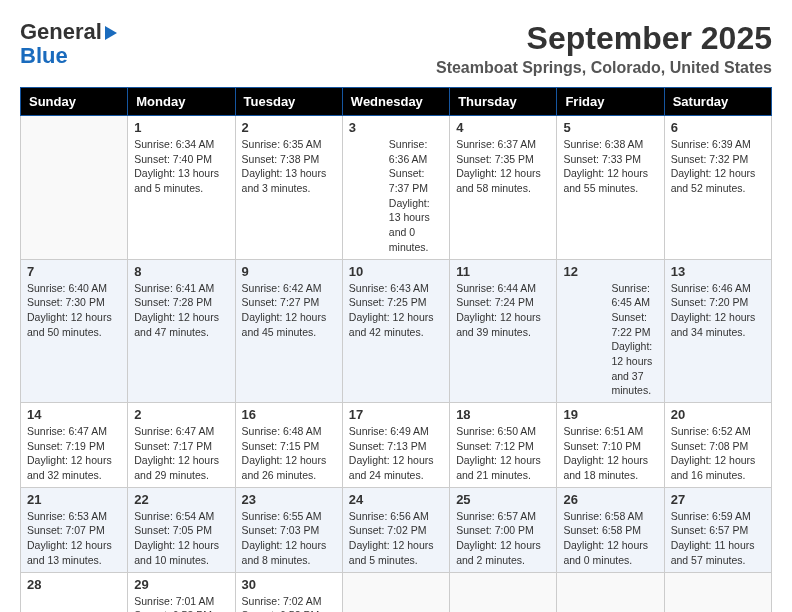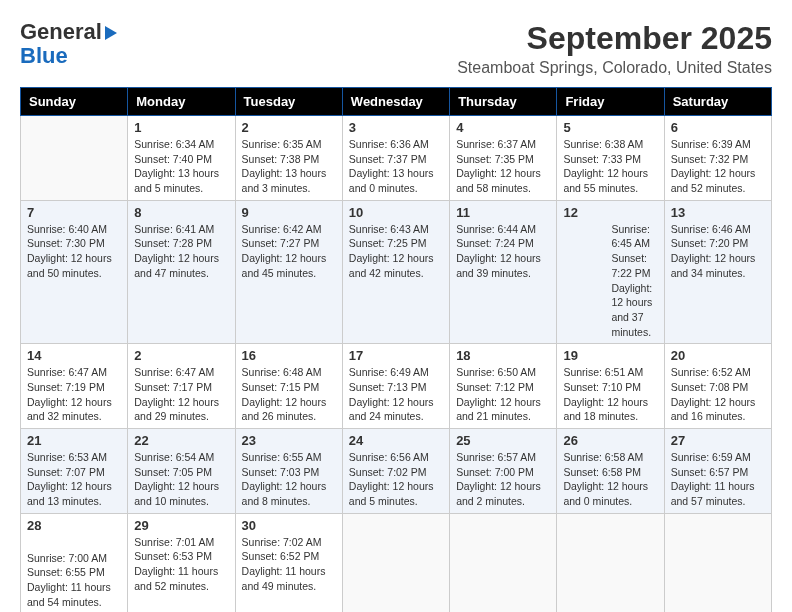--- a/index.html
+++ b/index.html
@@ -28,21 +28,21 @@
     .title-block {
       text-align: right;
     }
     .title-block h1 {
       font-size: 32px;
       font-weight: bold;
       color: #333;
     }
     .title-block h2 {
       font-size: 16px;
-      font-weight: normal;
+      font-weight: bold;
       color: #555;
       margin-top: 2px;
     }
     .calendar {
       width: 100%;
       border-collapse: collapse;
       border: 1px solid #ccc;
     }
     .calendar th {
       background-color: #000000;
@@ -125,21 +125,21 @@
         </td>
         <td>
           <span class="day-num">2</span>
           <div class="day-info" style="white-space: pre-line;">Sunrise: 6:35 AM
 Sunset: 7:38 PM
 Daylight: 13 hours
 and 3 minutes.</div>
         </td>
         <td>
           <span class="day-num">3</span>
-          <div class="day-info" style="white-space: pre-line;">Sunrise: 6:36 AM
+          <div class="day-info" style="white-space: pre-line; margin-left: 40px;">Sunrise: 6:36 AM
 Sunset: 7:37 PM
 Daylight: 13 hours
 and 0 minutes.</div>
         </td>
         <td>
           <span class="day-num">4</span>
           <div class="day-info" style="white-space: pre-line;">Sunrise: 6:37 AM
 Sunset: 7:35 PM
 Daylight: 12 hours
 and 58 minutes.</div>

